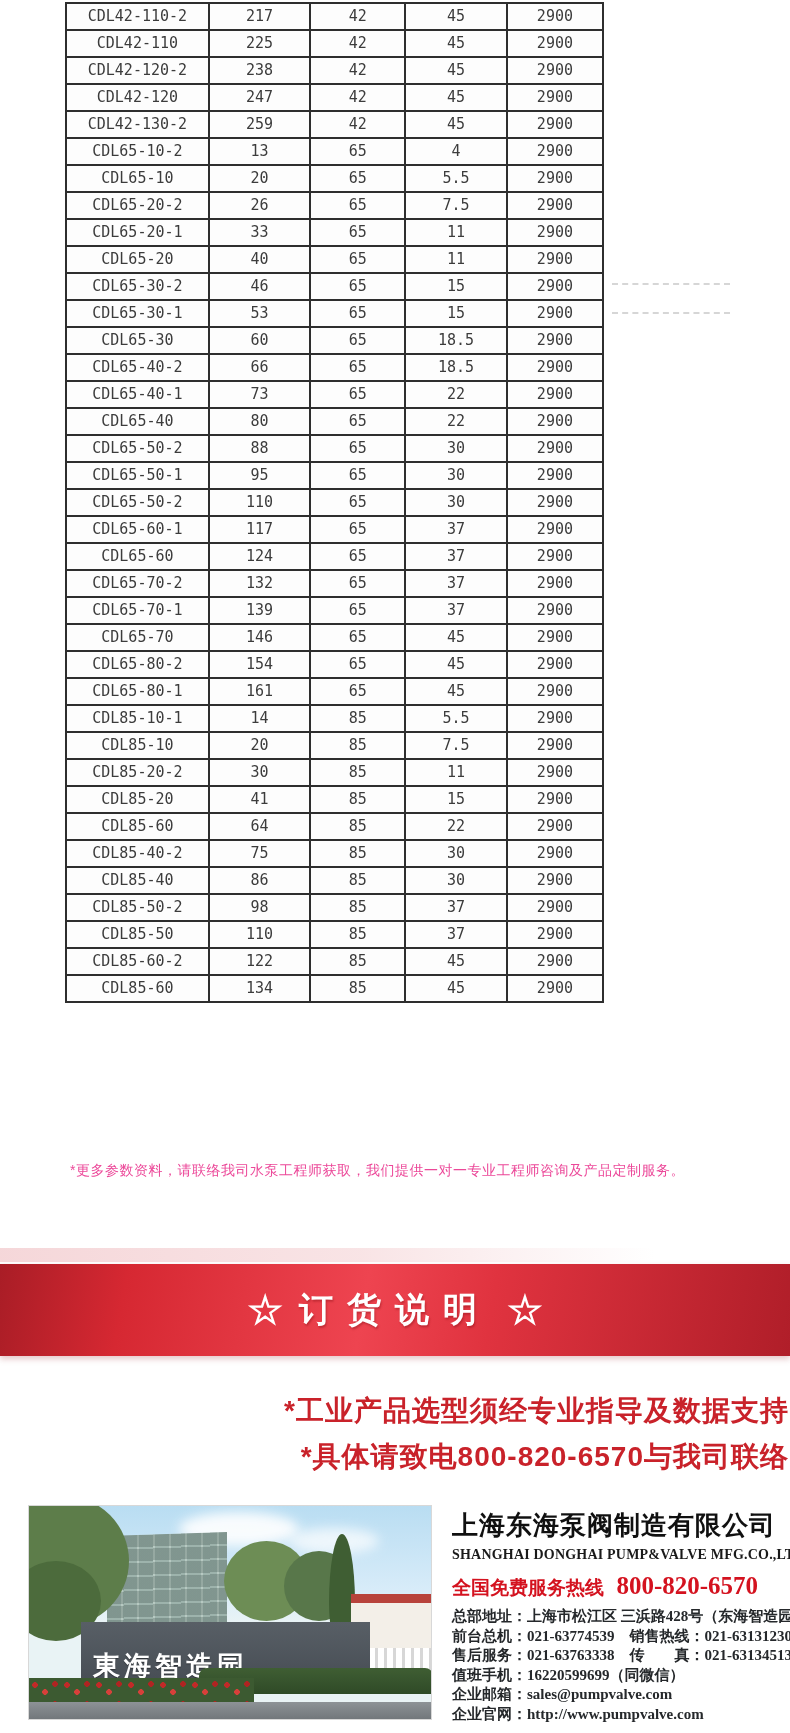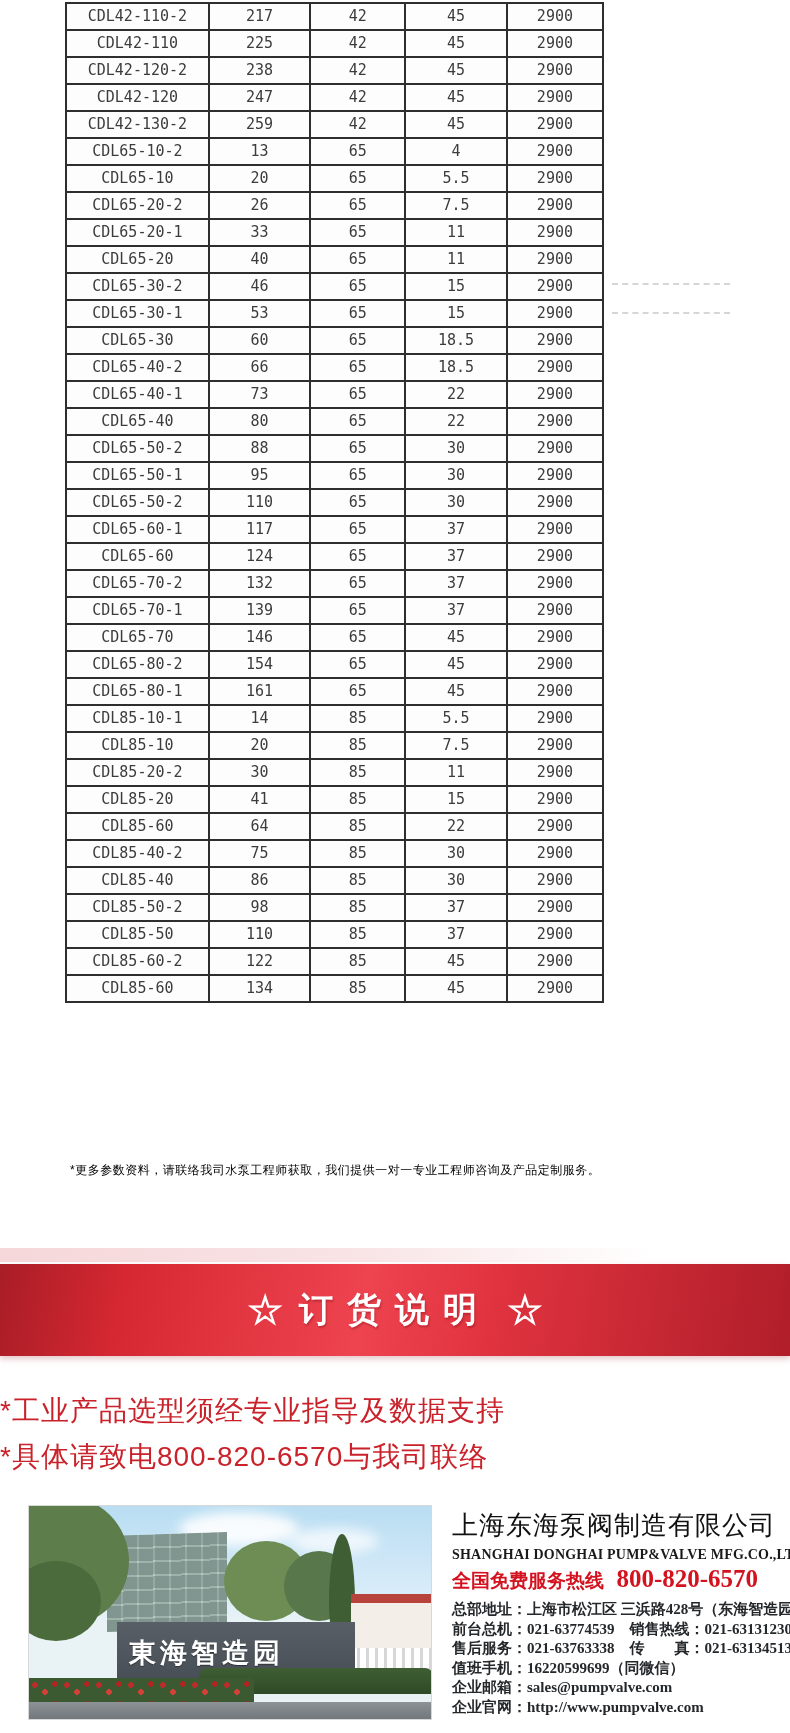--- a/index.html
+++ b/index.html
@@ -14,37 +14,37 @@
   .spec-table col.c1 { width:26.6%; } .spec-table col.c2 { width:18.9%; }
   .spec-table col.c3 { width:17.7%; } .spec-table col.c4 { width:18.9%; }
   .spec-table col.c5 { width:17.9%; }
 
   
   .wm-artifact { position:absolute; left:612px; width:118px; height:0;
     border-top:2px dashed #c9c9c9; opacity:.75; }
   .wm-a1 { top:283px; } .wm-a2 { top:312px; }
 
   
-  .note { position:absolute; left:70px; top:1162px; font-size:12px; color:#000000; letter-spacing:.5px; }
+  .note { position:absolute; left:70px; top:1162px; font-size:14px; color:#ec4899; letter-spacing:.5px; }
 
   
   .banner-glow { position:absolute; left:0; top:1248px; width:655px; height:14px;
     background:linear-gradient(90deg, #f3cdd0 0%, #f7dddf 55%, rgba(255,255,255,0) 100%);
     border-radius:0 7px 7px 0; opacity:.8; }
   .banner { position:absolute; left:0; top:1264px; width:790px; height:92px;
     background:linear-gradient(100deg, #a91d26 0%, #d62832 16%, #ee4450 46%, #e0333f 62%, #b01e29 100%);
     display:flex; align-items:center; justify-content:center;
     box-shadow:0 3px 6px rgba(150,30,40,.25); }
   .banner .star { color:#ffffff; font-size:40px; font-weight:bold; margin:0 16px; }
   .banner .title { color:#ffffff; font-size:34px; font-weight:bold; letter-spacing:14px;
     text-shadow:1px 2px 2px rgba(120,10,15,.35); }
 
   
-  .slogans { position:absolute; left:0; top:1388px; width:789px; text-align:left;
-    color:#c9222a; font-weight:normal; }
+  .slogans { position:absolute; left:0; top:1388px; width:789px; text-align:right;
+    color:#c9222a; font-weight:bold; }
   .slogan { font-size:28px; line-height:46px; letter-spacing:1px; }
 
   
   .photo { position:absolute; left:28px; top:1505px; width:404px; height:215px; overflow:hidden;
     background:linear-gradient(#b9ddf2 0%, #d8ecf9 40%, #e9f3f5 55%); border:1px solid #d8d8d8; }
   .cloud { position:absolute; background:#ffffff; border-radius:50%; filter:blur(6px); opacity:.9; }
   .cl1 { left:150px; top:6px; width:120px; height:34px; }
   .cl2 { left:260px; top:22px; width:90px; height:26px; opacity:.7; }
   .tree { position:absolute; border-radius:50%; }
   .t1 { left:-30px; top:-10px; width:130px; height:130px; background:#5d7d4a; }
@@ -52,42 +52,42 @@
   .t3 { left:195px; top:35px; width:85px; height:80px; background:#6d8d55; }
   .t4 { left:255px; top:45px; width:70px; height:70px; background:#58774a; }
   .cypress { position:absolute; left:300px; top:28px; width:26px; height:115px;
     background:#3f5e33; border-radius:50% 50% 45% 45%/60% 60% 40% 40%; }
   .glass-building { position:absolute; left:78px; top:28px; width:120px; height:96px;
     background:repeating-linear-gradient(90deg,#9db3ac 0 14px,#b7c9c2 14px 16px),
                repeating-linear-gradient(0deg, rgba(70,90,85,.25) 0 12px, rgba(255,255,255,.15) 12px 14px);
     background-blend-mode:multiply; transform:skewY(-2deg); }
   .white-building { position:absolute; left:322px; top:88px; width:82px; height:56px; background:#f3efe8; }
   .white-building::before { content:""; position:absolute; left:0; top:0; width:100%; height:9px; background:#b8433c; }
-  .entry-wall { position:absolute; left:52px; top:116px; width:238px; height:62px;
-    background:linear-gradient(#585f66, #474d54); display:flex; align-items:center;margin-left:36px; }
+  .entry-wall { position:absolute; left:52px; top:116px; width:289px; height:62px;
+    background:linear-gradient(#585f66, #474d54); display:flex; align-items:flex-end; }
   .wall-sign-text { color:#ffffff; font-size:27px; font-weight:bold; letter-spacing:4px; margin-left:12px;
     text-shadow:0 1px 1px rgba(0,0,0,.4); }
   .fence { position:absolute; left:322px; top:142px; width:82px; height:24px;
     background:repeating-linear-gradient(90deg,#ffffff 0 6px,#d7d7d7 6px 9px); }
   .bushes { position:absolute; left:170px; top:162px; width:234px; height:26px;
     background:linear-gradient(#3f5e33,#2f4a27); border-radius:8px 8px 0 0; }
   .flowers { position:absolute; left:0; top:172px; width:225px; height:26px;
     background:radial-gradient(circle 3px at 6px 7px,#c22a28 90%,transparent),
                radial-gradient(circle 3px at 16px 14px,#d6403a 90%,transparent),
                radial-gradient(circle 3px at 26px 6px,#b02422 90%,transparent),#3c5a31;
     background-size:32px 20px; }
   .road { position:absolute; left:0; top:196px; width:404px; height:19px;
     background:linear-gradient(#8d9296,#6f7478); }
   .lamp { position:absolute; left:306px; top:70px; width:3px; height:76px; background:#8a8f93; }
 
   .company { position:absolute; left:452px; top:1508px; width:322px; }
-  .company-cn { font-size:26px; font-weight:normal; color:#101010; letter-spacing:1px; white-space:nowrap; }
+  .company-cn { font-size:26px; font-weight:bold; color:#101010; letter-spacing:1px; white-space:nowrap; }
   .company-en { font-size:14px; font-weight:bold; color:#1a1a1a; font-family:"Liberation Serif", serif;
     margin-top:4px; white-space:nowrap; letter-spacing:.2px; }
-  .hotline { margin-top:2px; color:#d4121f; font-weight:bold; white-space:nowrap; }
+  .hotline { margin-top:9px; color:#d4121f; font-weight:bold; white-space:nowrap; }
   .hotline .hl-label { font-size:19px; }
   .hotline .hl-number { font-size:25px; font-family:"Liberation Serif", serif; margin-left:8px; }
   .info-list { margin-top:6px; list-style:none; }
   .info-list li { font-size:15px; font-weight:bold; color:#25282b; line-height:19.5px;
     font-family:"Liberation Serif", serif; white-space:nowrap; }
 </style>
 </head>
 <body>
 
 <div class="page">

